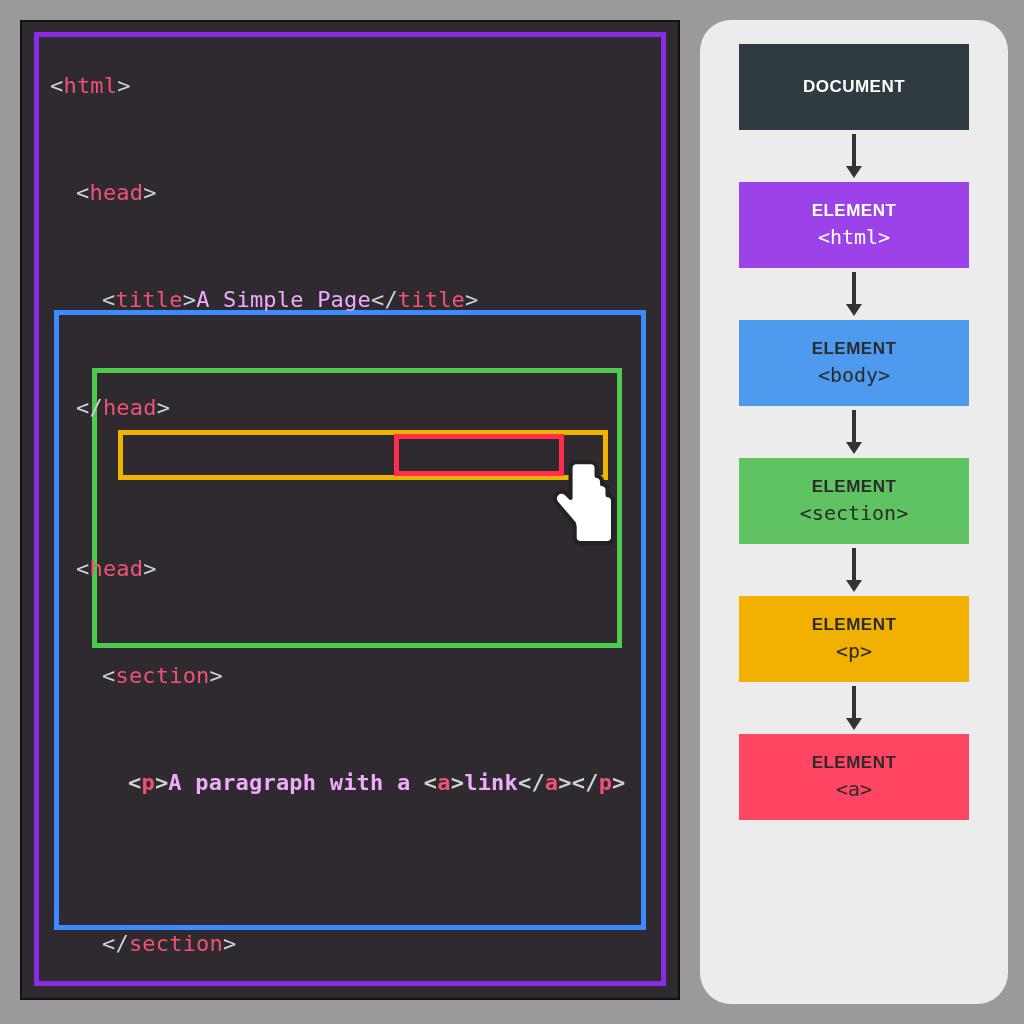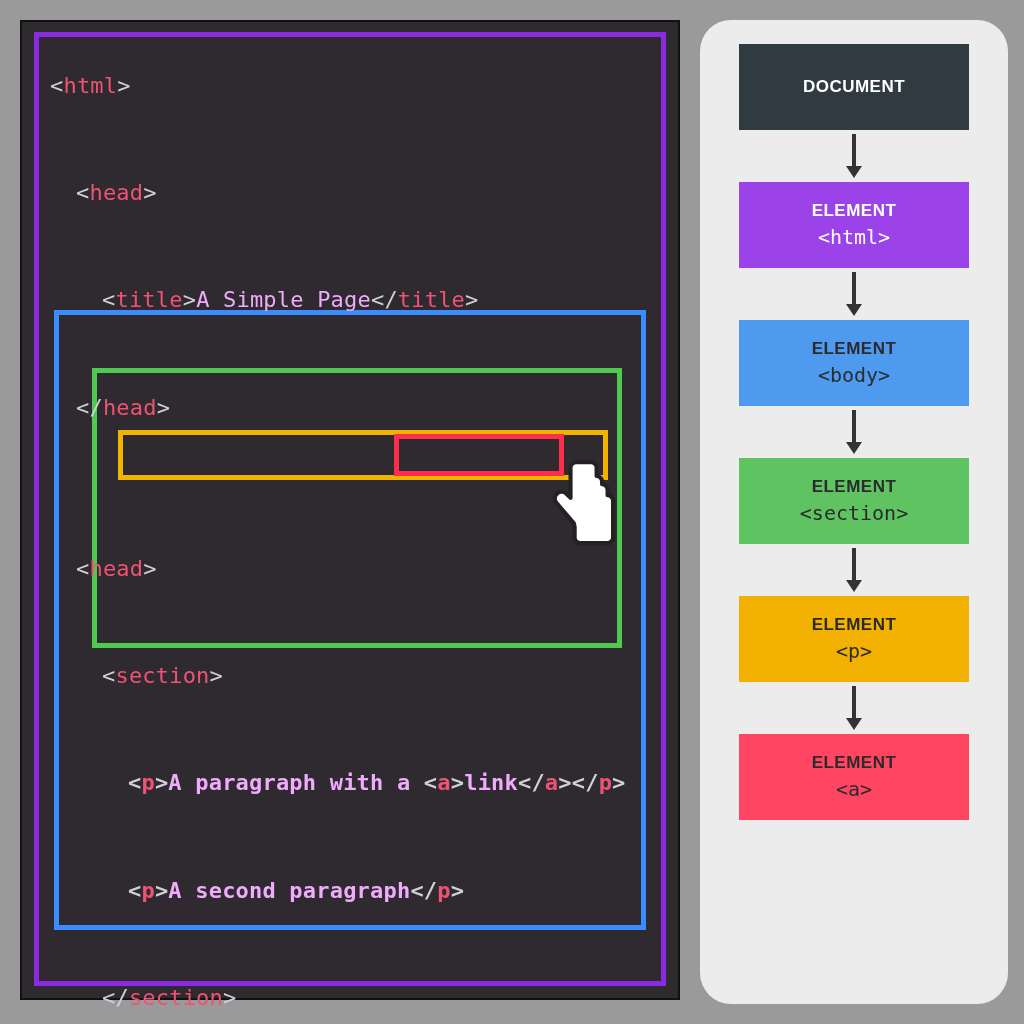--- a/index.html
+++ b/index.html
@@ -141,21 +141,20 @@
 <span class="line">&nbsp;</span>
 <span class="line indent1"><span class="br">&lt;/</span><span class="tg">head</span><span class="br">&gt;</span></span>
 <span class="line">&nbsp;</span>
 <span class="line">&nbsp;</span>
 <span class="line indent1"><span class="br">&lt;</span><span class="tg">head</span><span class="br">&gt;</span></span>
 <span class="line">&nbsp;</span>
 <span class="line indent2"><span class="br">&lt;</span><span class="tg">section</span><span class="br">&gt;</span></span>
 <span class="line">&nbsp;</span>
 <span class="line indent3"><span class="br">&lt;</span><span class="tg">p</span><span class="br">&gt;</span><span class="tx">A paragraph with a </span><span class="br">&lt;</span><span class="tg">a</span><span class="br">&gt;</span><span class="tx">link</span><span class="br">&lt;/</span><span class="tg">a</span><span class="br">&gt;</span><span class="br">&lt;/</span><span class="tg">p</span><span class="br">&gt;</span></span>
 <span class="line">&nbsp;</span>
-<span class="line indent3"><span class="br">&lt;</span><span class="tg">p</span><span class="br">&gt;</span><span class="tx">A second paragraph</span><span class="br">&lt;/</span><span class="tg">p</span><span class="br">&gt;</span></span>
 <span class="line">&nbsp;</span>
 <span class="line indent2"><span class="br">&lt;/</span><span class="tg">section</span><span class="br">&gt;</span></span>
 
 
 
 
 
 
 
 

